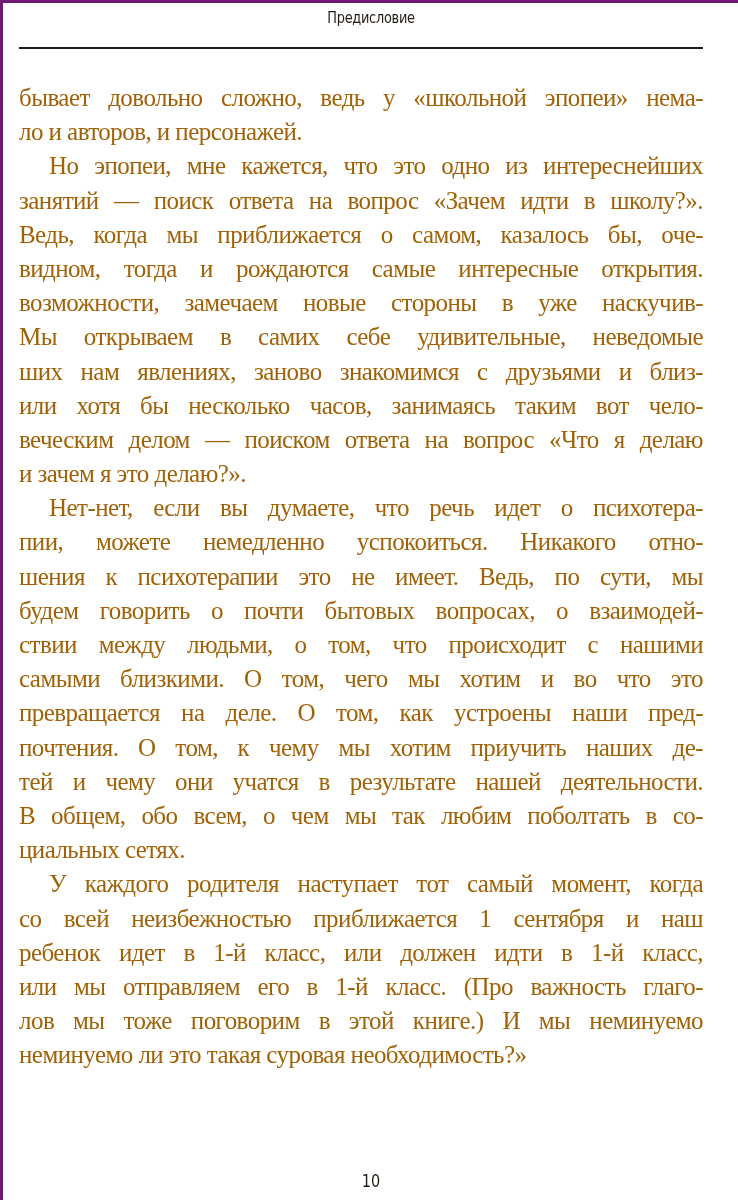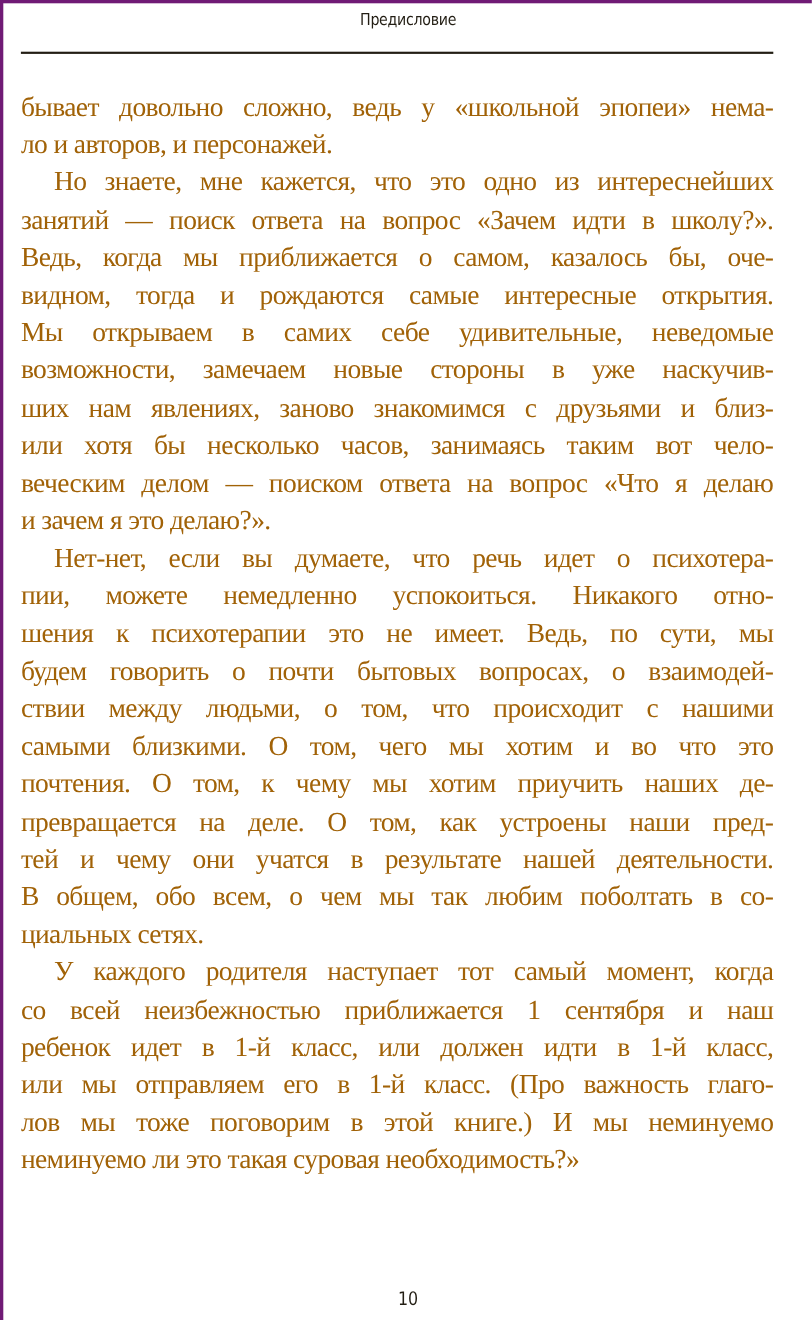--- a/index.html
+++ b/index.html
@@ -79,38 +79,38 @@
 </head>
 <body>
 
 <div class="page">
   <div class="running-head">Предисловие</div>
   <div class="rule"></div>
 
   <div class="body-text" id="body-text">
     <span class="line">бывает довольно сложно, ведь у «школьной эпопеи» нема-</span>
     <span class="line last">ло и авторов, и персонажей.</span>
-    <span class="line indent">Но знаете, мне кажется, что это одно из интереснейших</span>
+    <span class="line indent">Но эпопеи, мне кажется, что это одно из интереснейших</span>
     <span class="line">занятий — поиск ответа на вопрос «Зачем идти в школу?».</span>
     <span class="line">Ведь, когда мы приближается о самом, казалось бы, оче-</span>
     <span class="line">видном, тогда и рождаются самые интересные открытия.</span>
+    <span class="line">возможности, замечаем новые стороны в уже наскучив-</span>
     <span class="line">Мы открываем в самих себе удивительные, неведомые</span>
-    <span class="line">возможности, замечаем новые стороны в уже наскучив-</span>
     <span class="line">ших нам явлениях, заново знакомимся с друзьями и близ-</span>
     <span class="line">или хотя бы несколько часов, занимаясь таким вот чело-</span>
     <span class="line">веческим делом — поиском ответа на вопрос «Что я делаю</span>
     <span class="line last">и зачем я это делаю?».</span>
     <span class="line indent">Нет-нет, если вы думаете, что речь идет о психотера-</span>
     <span class="line">пии, можете немедленно успокоиться. Никакого отно-</span>
     <span class="line">шения к психотерапии это не имеет. Ведь, по сути, мы</span>
     <span class="line">будем говорить о почти бытовых вопросах, о взаимодей-</span>
     <span class="line">ствии между людьми, о том, что происходит с нашими</span>
     <span class="line">самыми близкими. О том, чего мы хотим и во что это</span>
+    <span class="line">превращается на деле. О том, как устроены наши пред-</span>
     <span class="line">почтения. О том, к чему мы хотим приучить наших де-</span>
-    <span class="line">превращается на деле. О том, как устроены наши пред-</span>
     <span class="line">тей и чему они учатся в результате нашей деятельности.</span>
     <span class="line">В общем, обо всем, о чем мы так любим поболтать в со-</span>
     <span class="line last">циальных сетях.</span>
     <span class="line indent">У каждого родителя наступает тот самый момент, когда</span>
     <span class="line">со всей неизбежностью приближается 1 сентября и наш</span>
     <span class="line">ребенок идет в 1-й класс, или должен идти в 1-й класс,</span>
     <span class="line">или мы отправляем его в 1-й класс. (Про важность глаго-</span>
     <span class="line">лов мы тоже поговорим в этой книге.) И мы неминуемо</span>
     <span class="line last">неминуемо ли это такая суровая необходимость?»</span>
   </div>

